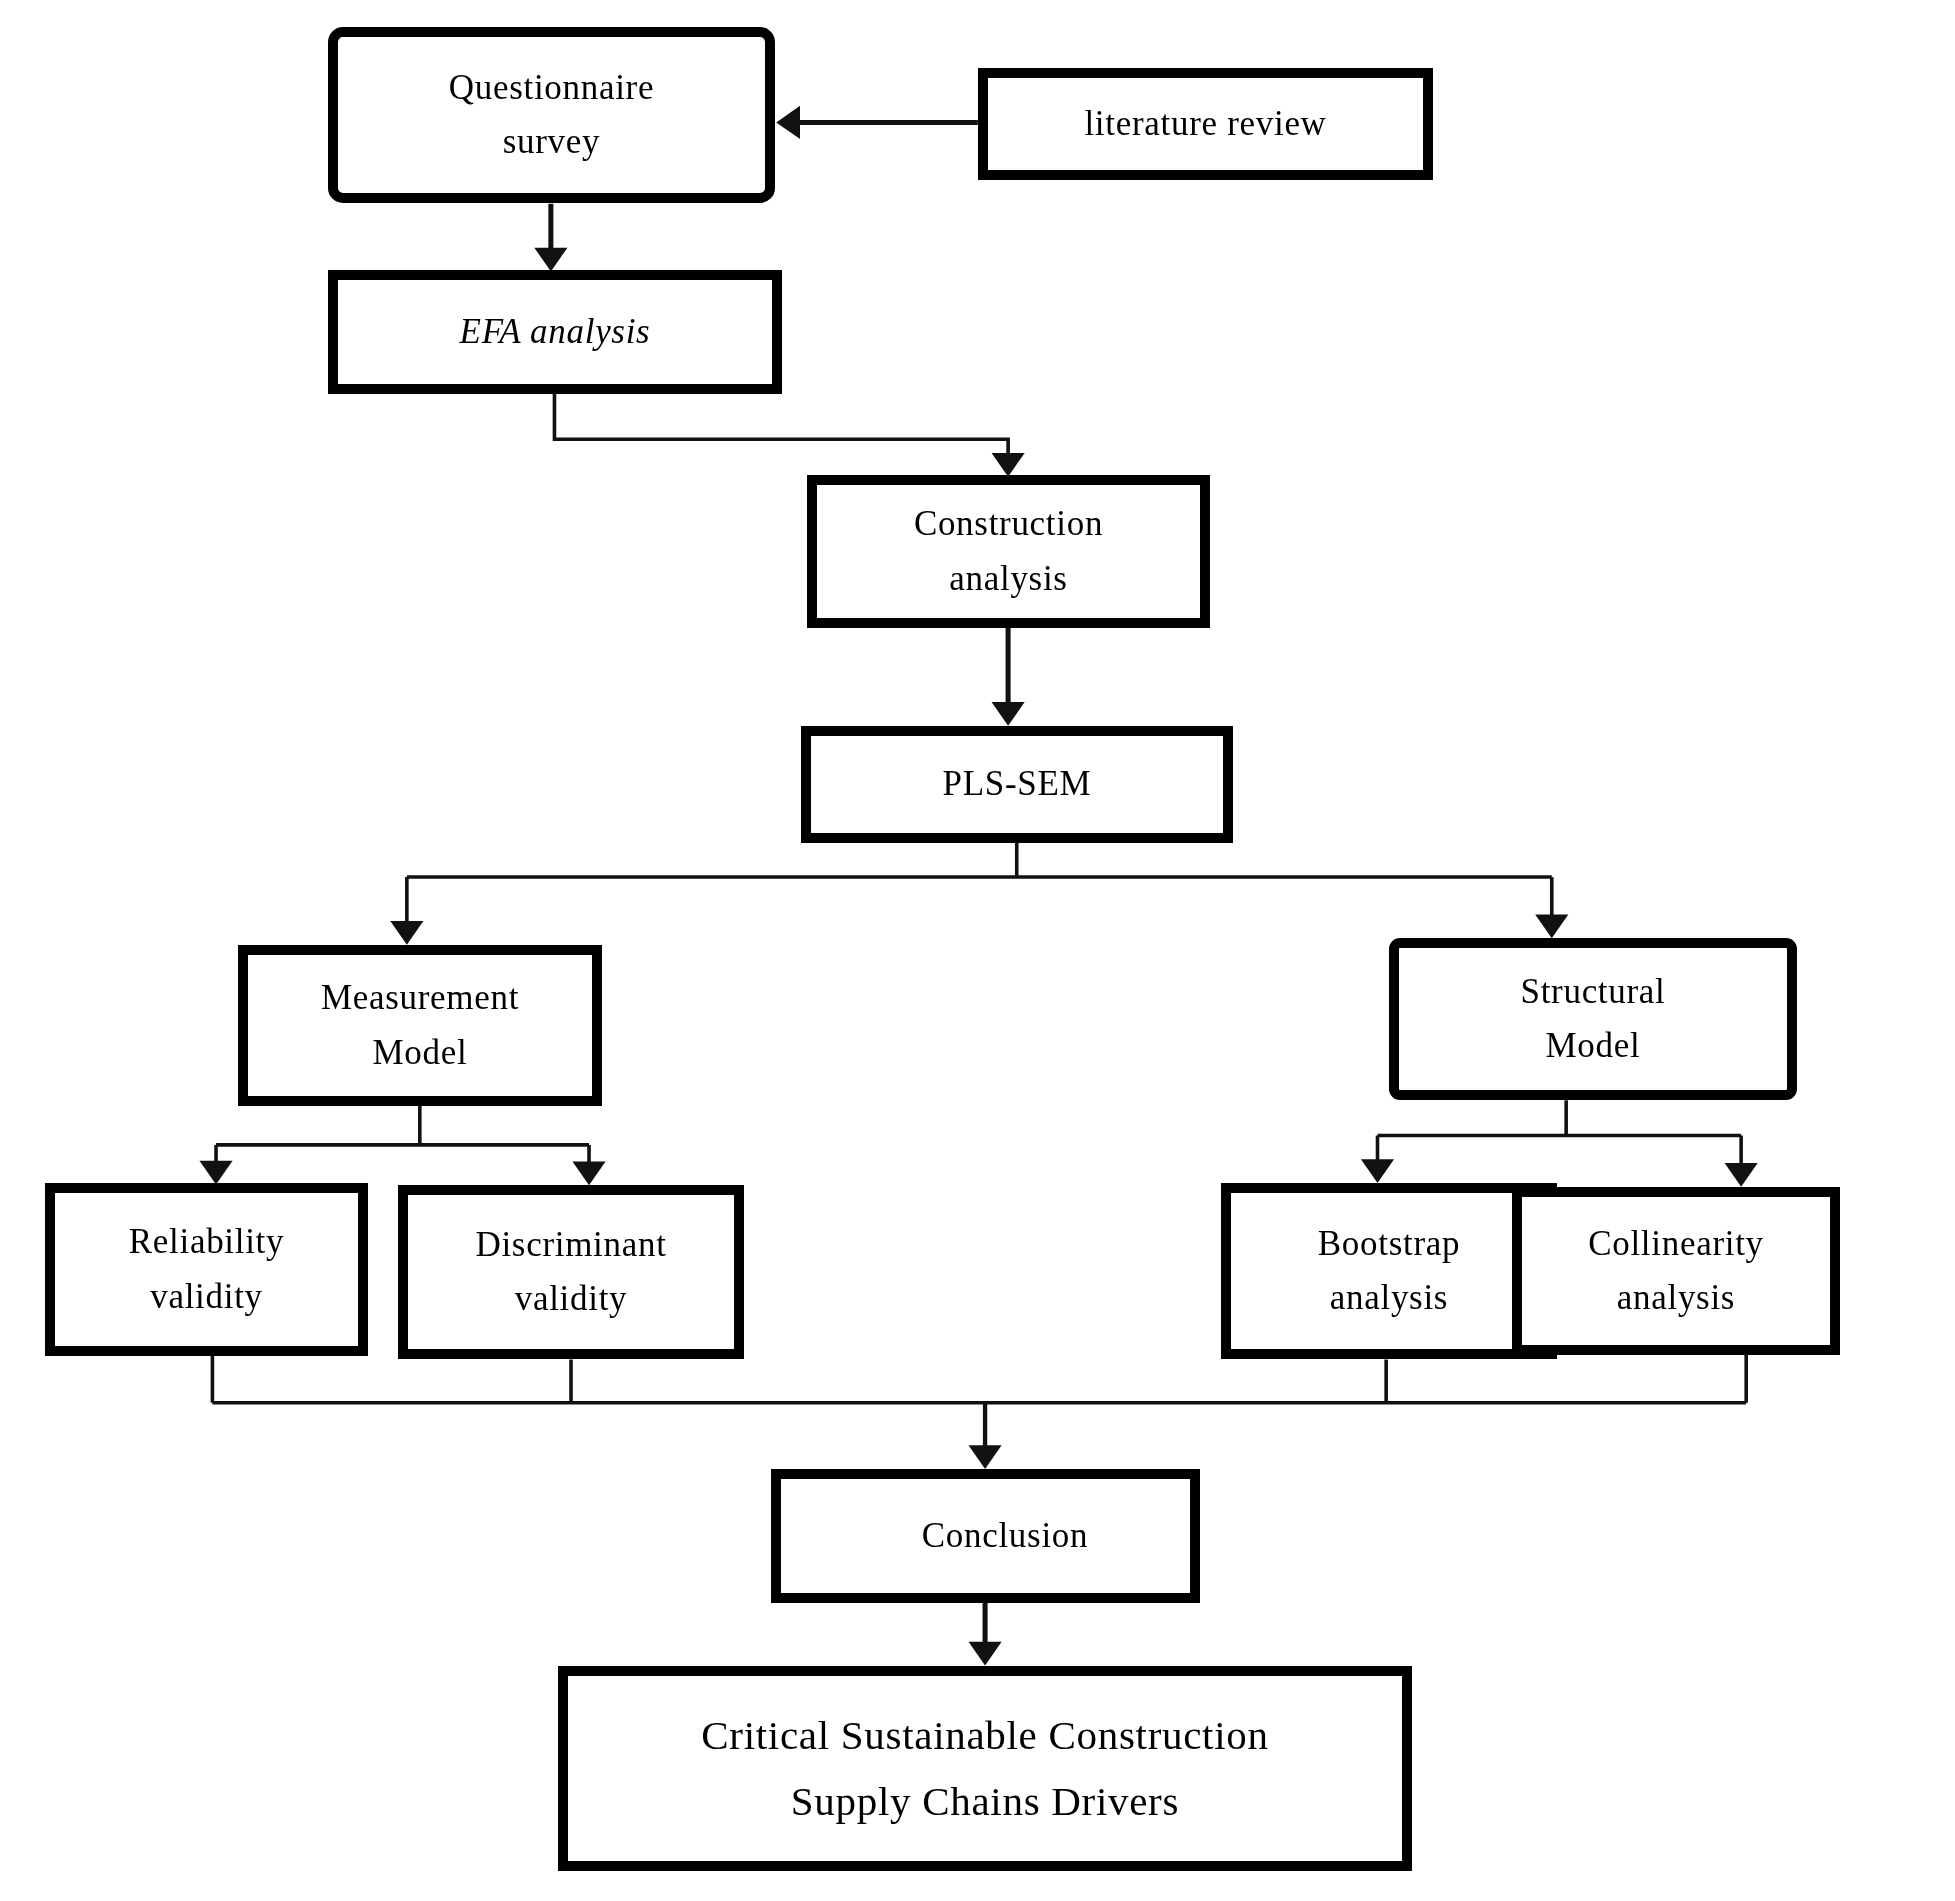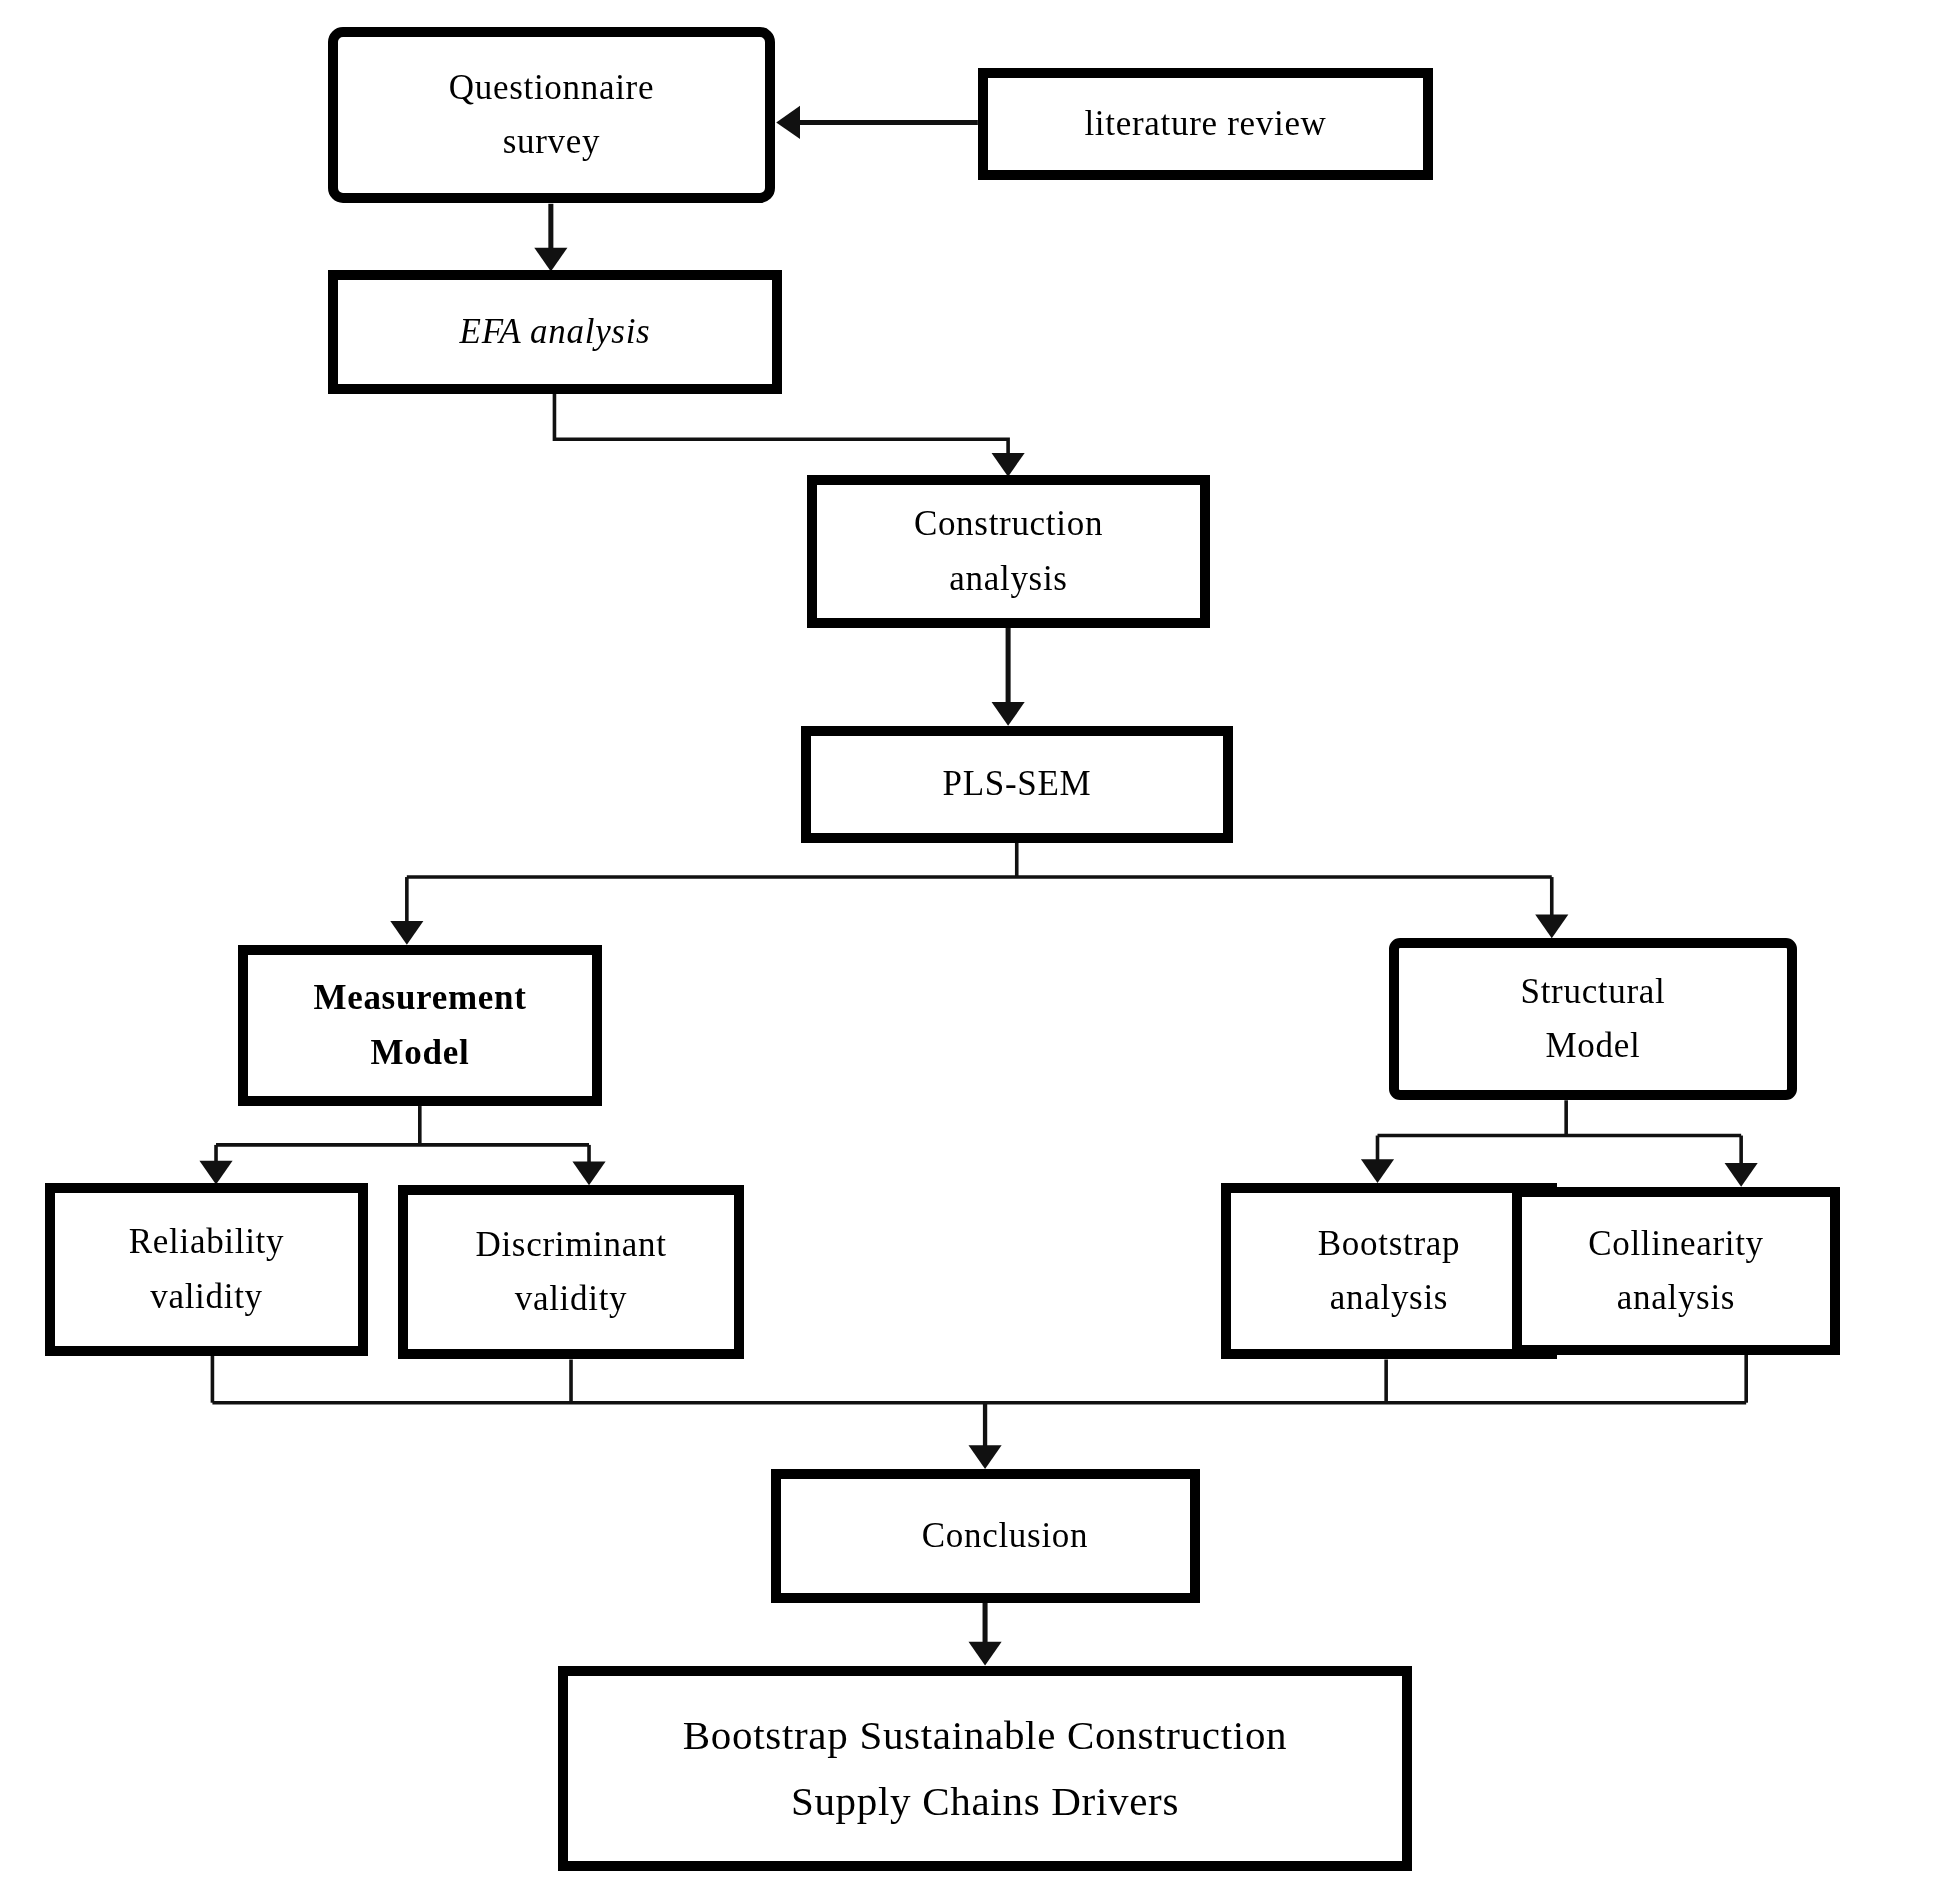--- a/index.html
+++ b/index.html
@@ -39,21 +39,21 @@
     letter-spacing:0.7px;
   }
   .lbl span{display:block;}
   .big .lbl{font-size:41px;line-height:1.6;}
   
   #n-questionnaire{left:328px;top:27px;width:447px;height:176px;border-radius:15px;}
   #n-literature{left:978px;top:68px;width:455px;height:112px;}
   #n-efa{left:328px;top:270px;width:454px;height:124px;font-style:italic;}
   #n-reliability{left:807px;top:475px;width:403px;height:153px;}
   #n-plssem{left:801px;top:726px;width:432px;height:117px;}
-  #n-measurement{left:238px;top:945px;width:364px;height:161px;font-weight:bold;}
+  #n-measurement{left:238px;top:945px;width:364px;height:161px;}
   #n-structural{left:1389px;top:938px;width:408px;height:162px;border-radius:11px;}
   #n-convergent{left:45px;top:1183px;width:323px;height:173px;}
   #n-discriminant{left:398px;top:1185px;width:346px;height:174px;}
   #n-bootstrap{left:1221px;top:1183px;width:336px;height:176px;}
   #n-collinearity{left:1512px;top:1187px;width:328px;height:168px;}
   #n-conclusion{left:771px;top:1469px;width:429px;height:134px;padding-left:39px;}
   #n-outcome{left:558px;top:1666px;width:854px;height:205px;}
 </style>
 </head>
 <body>
@@ -183,19 +183,19 @@
   </div>
 
   <div class="box" id="n-conclusion">
     <div class="lbl">
       <span>Conclusion</span>
     </div>
   </div>
 
   <div class="box big" id="n-outcome">
     <div class="lbl">
-      <span>Bootstrap Sustainable Construction</span>
+      <span>Critical Sustainable Construction</span>
       <span>Supply Chains Drivers</span>
     </div>
   </div>
 
 </div>
 
 
 </body></html>

